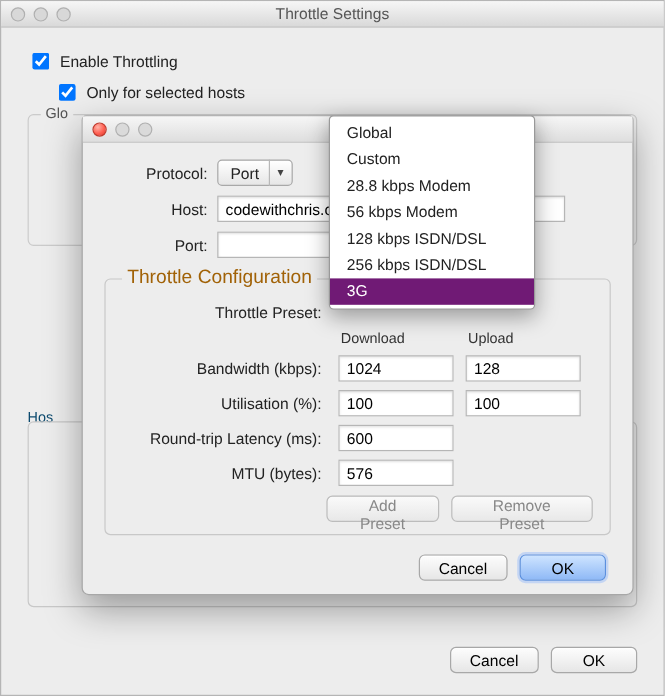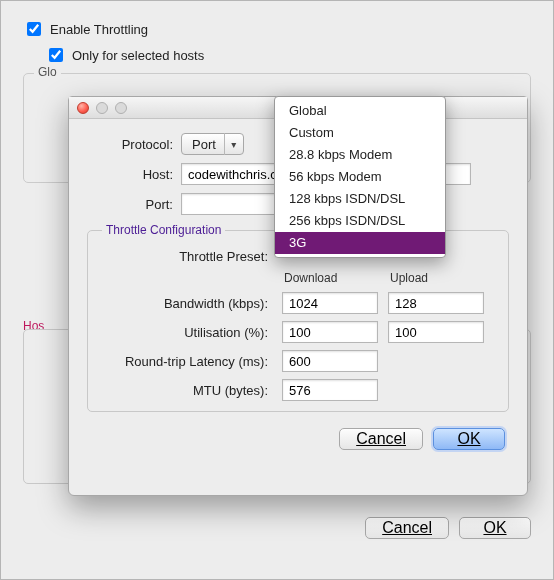--- a/index.html
+++ b/index.html
@@ -40,23 +40,22 @@
     background: #ededed;
     position: relative;
   }
   .groupbox.fade { opacity: 0.9; }
   .gb-label { position: absolute; top: -9px; left: 10px; background: #ededed; padding: 0 4px; font-size: 12px; color: #444; }
   .btnrow { display: flex; gap: 10px; justify-content: flex-end; margin-top: 16px; }
   .aqua-btn {
     min-width: 72px; height: 22px; border-radius: 5px;
     border: 1px solid #a8a8a8;
     background: linear-gradient(#fdfdfd, #e6e6e6);
-    font-size: 16px; padding: 0 16px;
+    font-size: 13px; padding: 0 16px;
     box-shadow: 0 1px 0 #fff inset;
-    text-decoration: underline;
   }
   .aqua-btn.primary {
     border: 1px solid #5b90df;
     background: linear-gradient(#cee4ff, #8fb9f6);
     box-shadow: 0 0 0 2px rgba(120,170,255,0.35);
   }
   
   .dialog {
     position: absolute;
     left: 68px; top: 96px;
@@ -78,21 +77,21 @@
   .combo {
     display:inline-flex; align-items:center; height:22px;
     border:1px solid #a8a8a8; border-radius:4px; background:linear-gradient(#fff,#e6e6e6);
     padding: 0 0 0 10px;
   }
   .combo .sep { width:1px; height:22px; background:#b8b8b8; margin-left:8px;}
   .combo .arrow { width:18px; text-align:center; font-size:10px; color:#444; }
   fieldset.tconf {
     border: 1px solid #c8c8c8; border-radius:5px; margin: 6px 0 0 0; padding: 12px 14px 10px 14px;
   }
-  fieldset.tconf legend { font-size: 12px; color:#4c1d95; padding:0 4px; }
+  fieldset.tconf legend { font-size: 16px; color:#a16207; padding:0 4px; }
   .grid { display:grid; grid-template-columns: 170px 96px 96px; column-gap:10px; row-gap:7px; align-items:center;}
   .grid .glabel { text-align:right; padding-right:4px; }
   .grid .colhead { font-size:12px; text-align:left; padding-left:2px; color:#333; }
   .grid input.ftext { width: 96px; }
   .preset-btns { display:flex; gap:10px; margin-top:8px; margin-left:170px; }
   .pbtn { height:22px; border-radius:5px; border:1px solid #bcbcbc; background:linear-gradient(#fafafa,#e8e8e8); color:#888; padding:0 14px; font-size:13px; }
   .dialog .btnrow { padding: 0 4px 4px 0; }
   
   .popup {
     position:absolute;
@@ -100,33 +99,41 @@
     width: 172px;
     background:#fff; border:1px solid #999; border-radius:4px;
     box-shadow: 0 6px 18px rgba(0,0,0,0.35);
     z-index: 100;
     padding: 3px 0;
   }
   .popup .item { padding: 2px 14px; font-size:13px; line-height:18px; }
   .popup .item.sel { background:#701a75; color:#fff; }
   .spacer { height: 84px; }
   .hosts-label {
-    position:absolute; left:22px; top:318px; font-size:12px; color:#be185d;
+    position:absolute; left:22px; top:318px; font-size:12px; color:#0c4a6e;
   }
   .hosts-box {
     position:absolute; left:22px; top:328px; right:22px; height:155px;
     border:1px solid #c8c8c8; border-radius:5px;
   }
   .inner-btns { position:absolute; left:90px; bottom:12px; display:flex; gap:10px;}
   .main-btns { position:absolute; right:22px; bottom:18px; display:flex; gap:10px; }
 </style>
 </head>
 <body>
 
 <div class="window">
+  <div class="titlebar">
+    <div class="traffic">
+      <div class="tl"></div>
+      <div class="tl"></div>
+      <div class="tl"></div>
+    </div>
+    <div class="title">Throttle Settings</div>
+  </div>
 
   <div class="content">
     <div class="chk-row">
       <input type="checkbox" checked="" style="">
       <span>Enable Throttling</span>
     </div>
     <div class="chk-row in">
       <input type="checkbox" checked="" style="">
       <span>Only for selected hosts</span>
     </div>
@@ -197,20 +204,24 @@
           <input class="ftext" value="100" style="">
           <input class="ftext" value="100" style="">
 
           <div class="glabel">Round-trip Latency (ms):</div>
           <input class="ftext" value="600" style="">
           <div></div>
 
           <div class="glabel">MTU (bytes):</div>
           <input class="ftext" value="576" style="">
           <div></div>
+        </div>
+        <div class="preset-btns">
+          <button class="pbtn">Add Preset</button>
+          <button class="pbtn">Remove Preset</button>
         </div>
       </fieldset>
 
       <div class="btnrow">
         <button class="aqua-btn">Cancel</button>
         <button class="aqua-btn primary">OK</button>
       </div>
     </div>
   </div>
 

